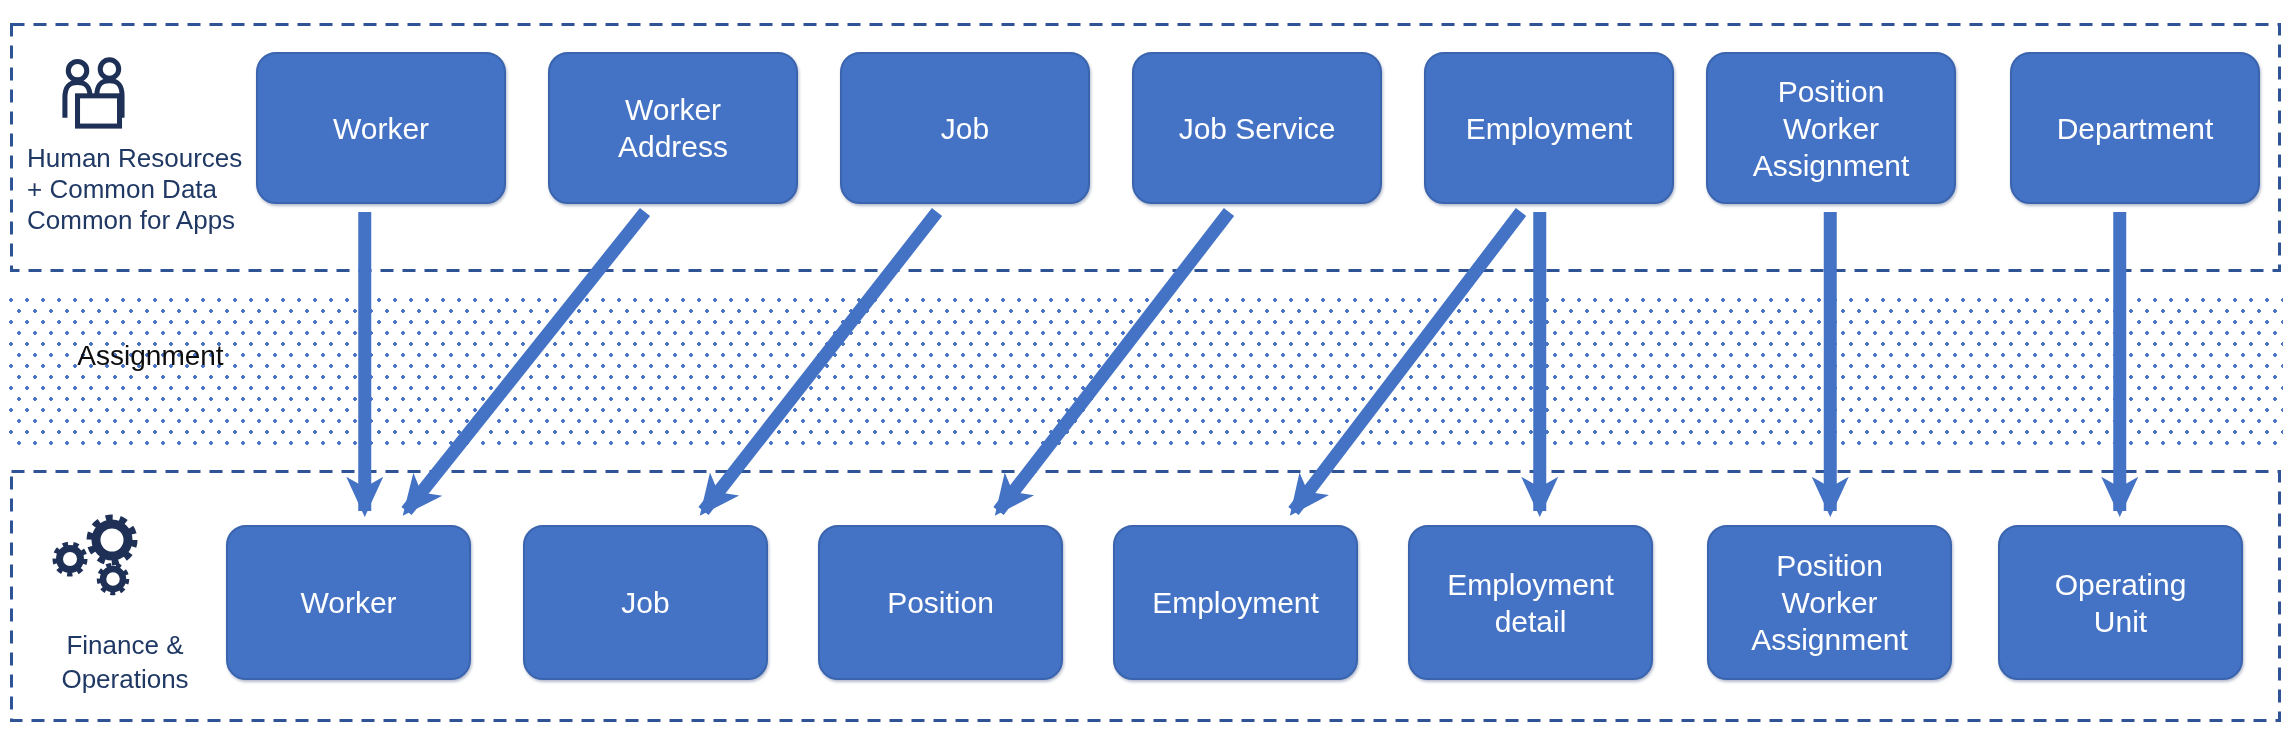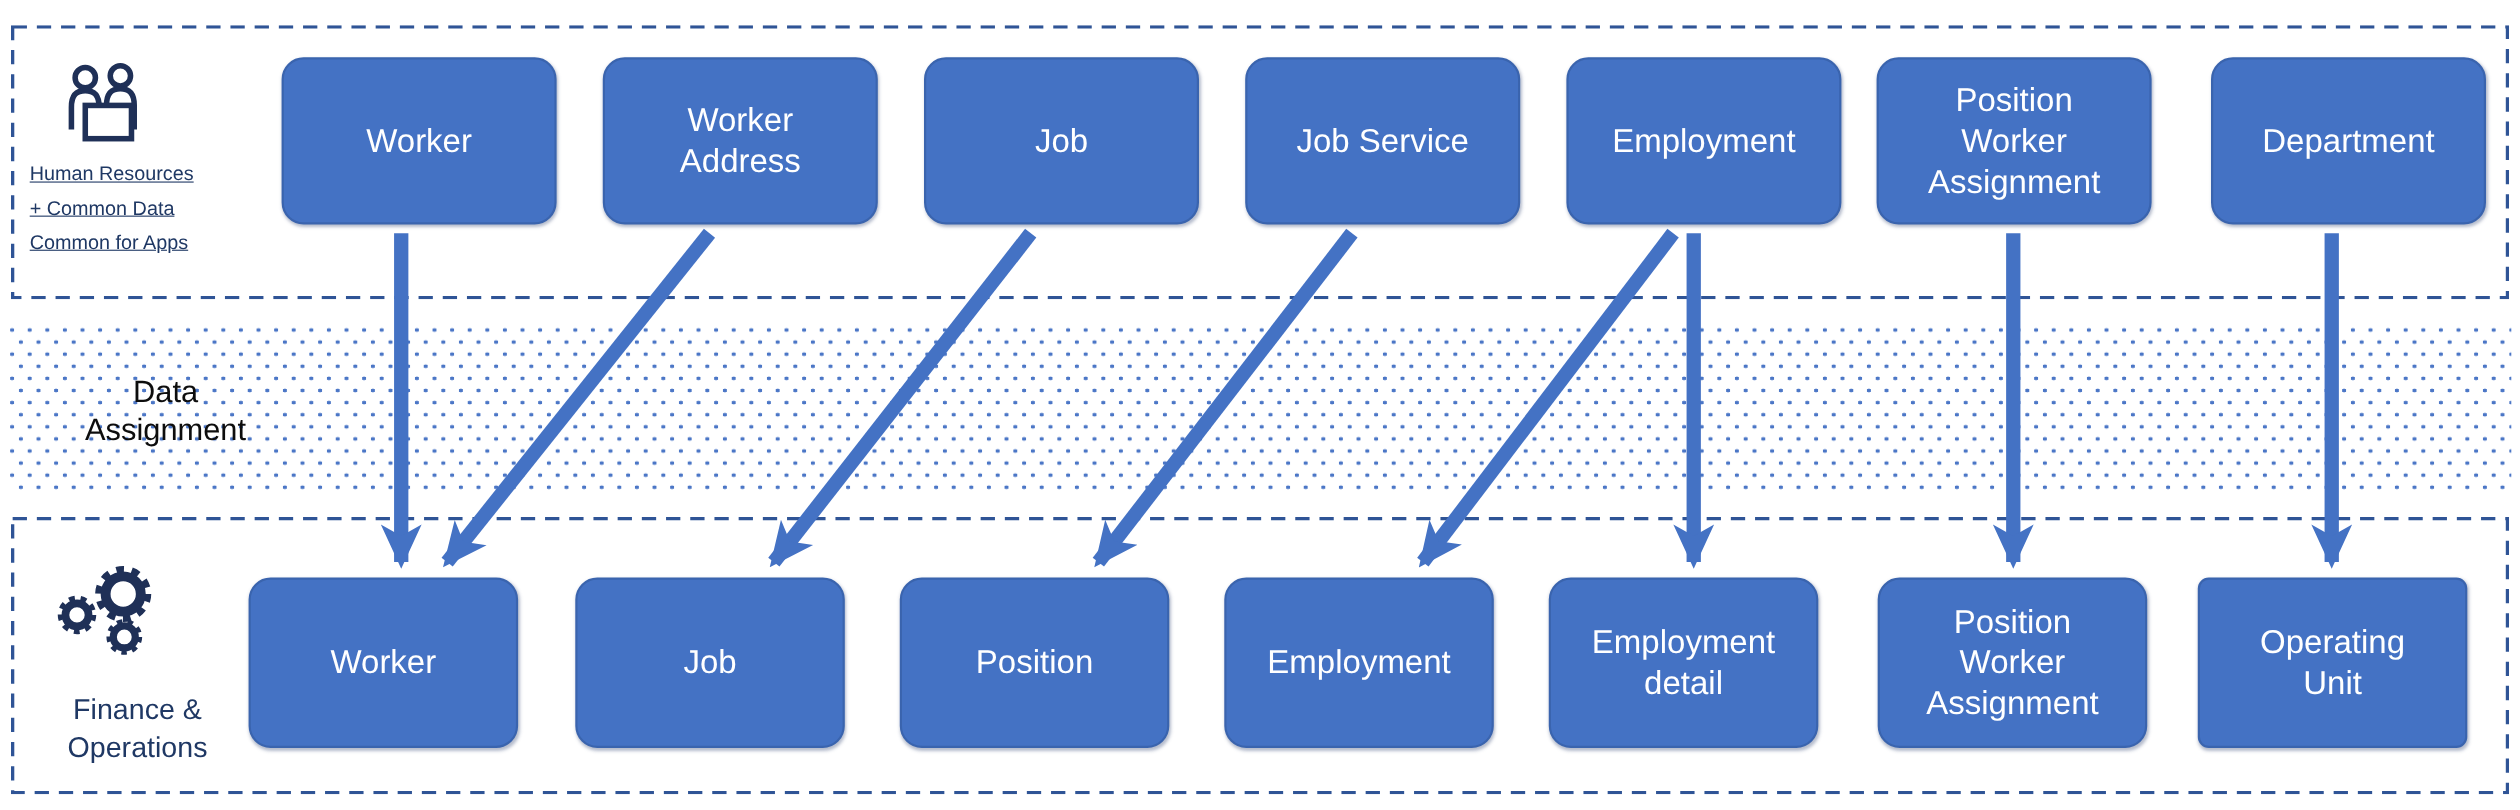--- a/index.html
+++ b/index.html
@@ -18,21 +18,21 @@
   .top-node{top:29px;width:250px;height:152px;}
   .bot-node{top:55px;width:245px;height:155px;}
   .dots{
     position:absolute;left:8px;top:296px;width:2275px;height:154px;
     background-image:
       radial-gradient(circle,#4B76C6 1.6px,rgba(255,255,255,0) 1.9px),
       radial-gradient(circle,#4B76C6 1.6px,rgba(255,255,255,0) 1.9px);
     background-size:16px 22px;
     background-position:3px 4px,11px 15px;
   }
-  .hr-label{position:absolute;left:17px;top:120px;width:250px;color:#1F3864;font-size:18px;line-height:31px;text-decoration:underline;}
+  .hr-label{position:absolute;left:17px;top:120px;width:250px;color:#1F3864;font-size:26px;line-height:31px;}
   .di-label{position:absolute;left:30px;top:42px;width:225px;text-align:center;color:#0d0d0d;font-size:28px;line-height:35px;}
   .fo-label{position:absolute;left:20px;top:158px;width:190px;text-align:center;color:#1F3864;font-size:26px;line-height:34px;}
   .hr-icon{position:absolute;left:44px;top:34px;}
   .fo-icon{position:absolute;left:39px;top:40px;}
   #arrows{position:absolute;left:0;top:0;pointer-events:none;}
 </style>
 </head>
 <body>
 
 <div id="canvas">
@@ -90,21 +90,20 @@
     </div>
     <div class="node top-node" style="left:1984px;margin-left:16px;">
       <div class="ln">Department</div>
       <div class="ln"></div>
       <div class="ln"></div>
     </div>
   </div>
 
   <div class="dots">
     <div class="di-label">
-      <div>Data</div>
       <div>Assignment</div>
     </div>
   </div>
 
   <div class="band" style="left:10px;top:470px;width:2271px;height:252px;">
     <svg class="band-border" width="2271" height="252">
       <rect x="1.5" y="1.5" width="2268" height="249" fill="none" stroke="#2F5496" stroke-width="3" stroke-dasharray="13 9"></rect>
     </svg>
 
     <svg class="fo-icon" width="102" height="96" viewBox="0 0 102 96">
@@ -149,21 +148,21 @@
     <div class="node bot-node" style="left:1398px;">
       <div class="ln">Employment</div>
       <div class="ln">detail</div>
       <div class="ln"></div>
     </div>
     <div class="node bot-node" style="left:1697px;">
       <div class="ln">Position</div>
       <div class="ln">Worker</div>
       <div class="ln">Assignment</div>
     </div>
-    <div class="node bot-node" style="left:1988px;border-radius:10px;">
+    <div class="node bot-node" style="left:1988px;">
       <div class="ln">Operating</div>
       <div class="ln">Unit</div>
       <div class="ln"></div>
     </div>
   </div>
 
   <svg id="arrows" width="2291" height="736">
     <defs>
       <marker id="ah" viewBox="0 0 10 10" refX="8.5" refY="5" markerWidth="3.1" markerHeight="3.1" orient="auto" markerUnits="strokeWidth">
         <path d="M0,0.4 L10,5 L0,9.6 L2.6,5 Z" fill="#4472C4"></path>

